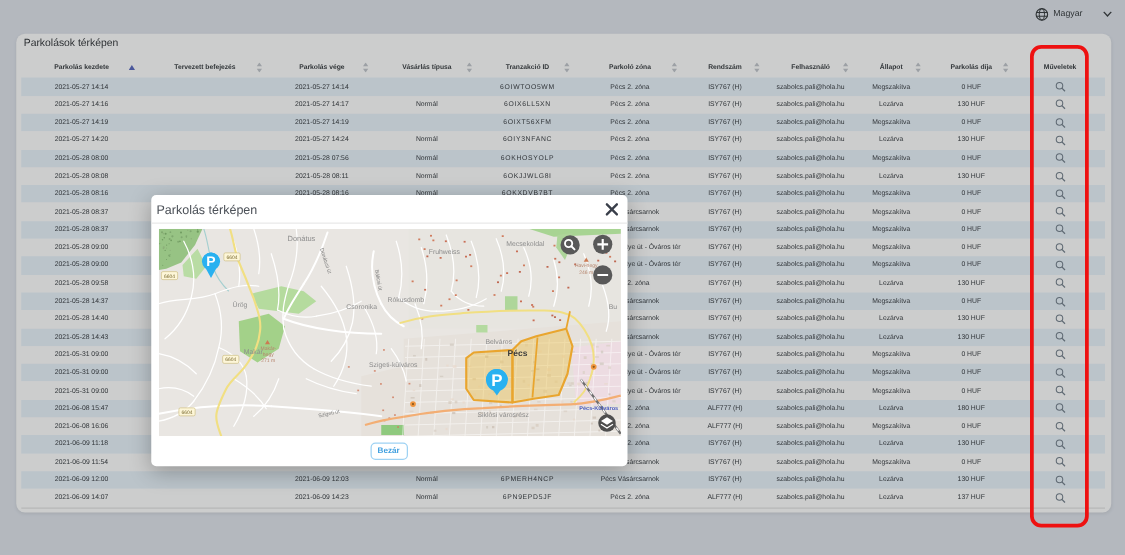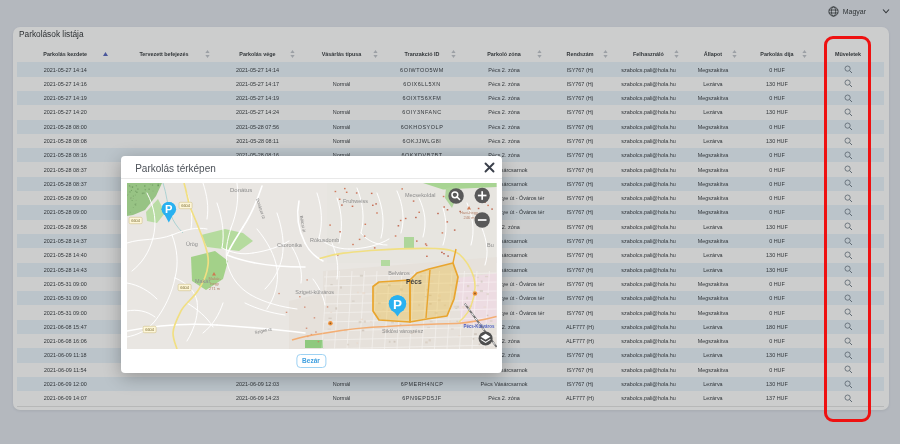--- a/index.html
+++ b/index.html
@@ -12,21 +12,21 @@
 .hr { display:flex; height:13.4px; align-items:center; margin-bottom:1.9px; }
 .hc { position:relative; text-align:center; font-size:5.4px; font-weight:bold; color:#3f4347; }
 .arr { position:absolute; right:5px; top:50%; transform:translateY(-50%); line-height:0; }
 .r { display:flex; height:14.3px; align-items:center; background:#fefefe; }
 .r.odd { background:#e9f3fb; }
 .c { text-align:center; font-size:5.45px; color:#3e4247; white-space:nowrap; overflow:visible; }
 #tbl .last { border-bottom:0.5px solid #e4e4e4; }
 #overlay { position:absolute; inset:0; background:rgba(5,8,12,0.20); }
 #modal { position:absolute; left:121.2px; top:155.5px; width:380.7px; height:217.5px; background:#fff; border-radius:4px; box-shadow:0 4px 18px rgba(0,0,0,0.28); }
 #mtitle { position:absolute; left:0; top:0; width:100%; height:23px; border-bottom:1px solid #e9e9e9; }
-#mtitle span { position:absolute; left:14px; top:7px; font-size:10px; color:#4c5158; }
+#mtitle span { position:absolute; left:4px; top:7px; font-size:10px; color:#4c5158; }
 #mclose { position:absolute; right:6.5px; top:6px; }
 #mapwrap { position:absolute; left:6.2px; top:27px; width:369.6px; height:166.2px; overflow:hidden; }
 #mfoot { position:absolute; left:0; bottom:0; width:100%; height:24px; }
 #bezar { position:absolute; left:50%; transform:translateX(-52%); top:5px; width:30px; height:13.5px; border:1px solid #9ed2f3; border-radius:4px; color:#3f9fdf; font-size:6.5px; font-weight:bold; display:flex; align-items:center; justify-content:center; background:#fff; }
 #redrect { position:absolute; left:823.7px; top:35.5px; width:47.8px; height:386px; border:3.2px solid #ee1111; border-radius:9px; }
 </style></head>
 <body>
 <div id="page">
   <div id="topbar">
     <svg width="11" height="11" viewBox="0 0 11 11">
@@ -34,21 +34,21 @@
         <ellipse cx="5.5" cy="5.5" rx="2.1" ry="4.6" fill="none" stroke="#3c4043" stroke-width="0.8"></ellipse>
         <line x1="0.9" y1="4" x2="10.1" y2="4" stroke="#3c4043" stroke-width="0.8"></line>
         <line x1="0.9" y1="7" x2="10.1" y2="7" stroke="#3c4043" stroke-width="0.8"></line>
       </svg>
     <span>Magyar</span>
     <svg width="8" height="5" viewBox="0 0 8 5" style="margin-left:12px">
         <path d="M1 0.5 L4 3.8 L7 0.5" fill="none" stroke="#3c4043" stroke-width="1.1"></path>
       </svg>
   </div>
   <div id="card">
-    <h1>Parkolások listája</h1>
+    <h1>Parkolások térképen</h1>
     <div id="tbl">
       <div class="hr">
           <div class="hc" style="width:95.5px">Parkolás kezdete<span class="arr"><svg width="5" height="4" viewBox="0 0 5 4">
                 <path d="M2.5 0 L5 4 L0 4 Z" fill="#5c6bc0"></path>
               </svg></span></div>
           <div class="hc" style="width:102px">Tervezett befejezés<span class="arr"><svg width="5" height="8" viewBox="0 0 5 8">
                 <path d="M2.5 0 L4.6 3 L0.4 3 Z" fill="#c2c6cc"></path>
                 <path d="M2.5 8 L4.6 5 L0.4 5 Z" fill="#c2c6cc"></path>
               </svg></span></div>
           <div class="hc" style="width:85px">Parkolás vége<span class="arr"><svg width="5" height="8" viewBox="0 0 5 8">

